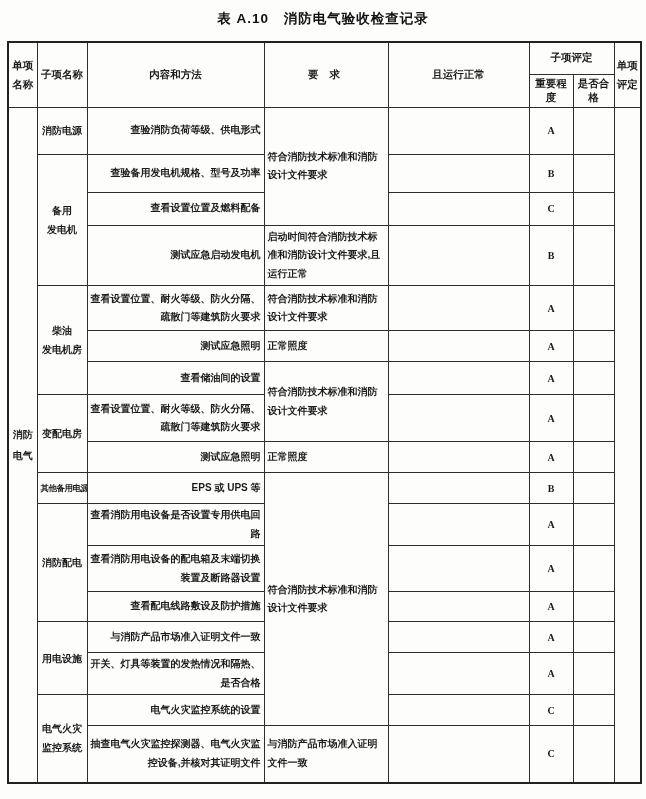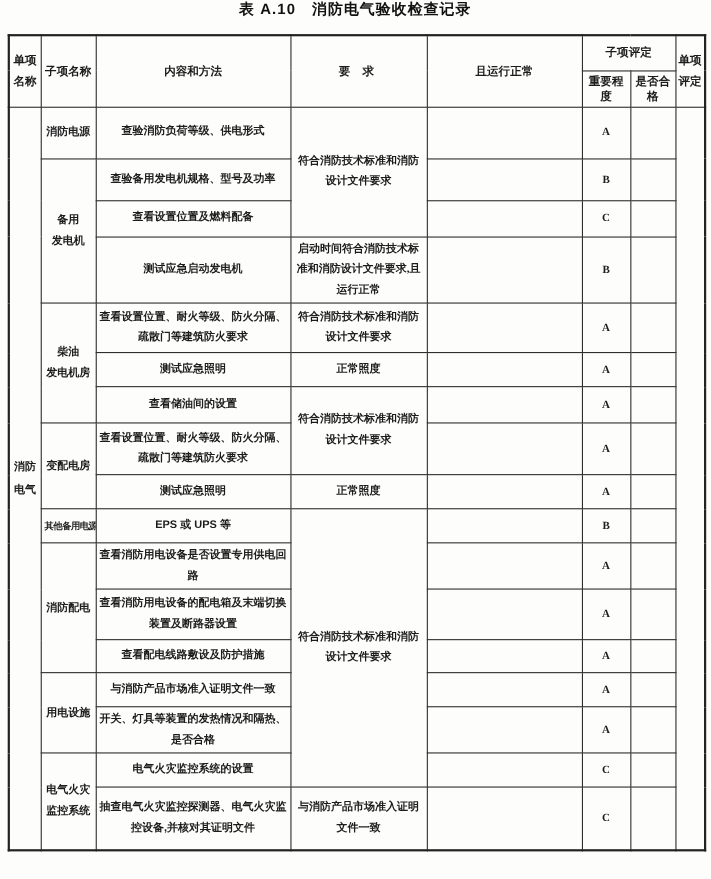--- a/index.html
+++ b/index.html
@@ -9,20 +9,21 @@
     color:#1c1c1c;
     -webkit-font-smoothing:antialiased;
     overflow:hidden;
   }
   .page { width:646px; height:799px; background:#fdfdfc; position:relative; }
 
   .doc-title {
     text-align:center;
     font-size:13.5px;
     font-weight:700;
+    padding-top:10px;
     letter-spacing:1px;
     color:#111;
   }
 
   table.record {
     border-collapse:collapse;
     table-layout:fixed;
     width:633px;
     margin:13px auto 15px 7px;
     border:2px solid #222;
@@ -53,29 +54,28 @@
     white-space:pre-line;
     line-height:1.9;
     padding:0 1px;
   }
   td.sub-cell.squeeze {
     font-size:8.5px;
     letter-spacing:-0.5px;
     white-space:nowrap;
   }
   td.content-cell {
-    text-align:center;
+    text-align:right;
     line-height:1.85;
     padding:2px 4px;
   }
   td.req-cell {
-    text-align:center;
+    text-align:left;
     line-height:1.85;
     padding:2px 4px;
-    font-family:Liberation Serif, serif;
   }
   td.check-cell { background:#fdfdfc; }
   td.imp-cell {
     text-align:center;
     font-family:"Liberation Serif","DejaVu Serif",serif;
     font-size:12.5px;
     font-weight:500;
   }
   td.pass-cell { background:#fdfdfc; }
   td.eval-cell { background:#fdfdfc; padding:0 2px; }

